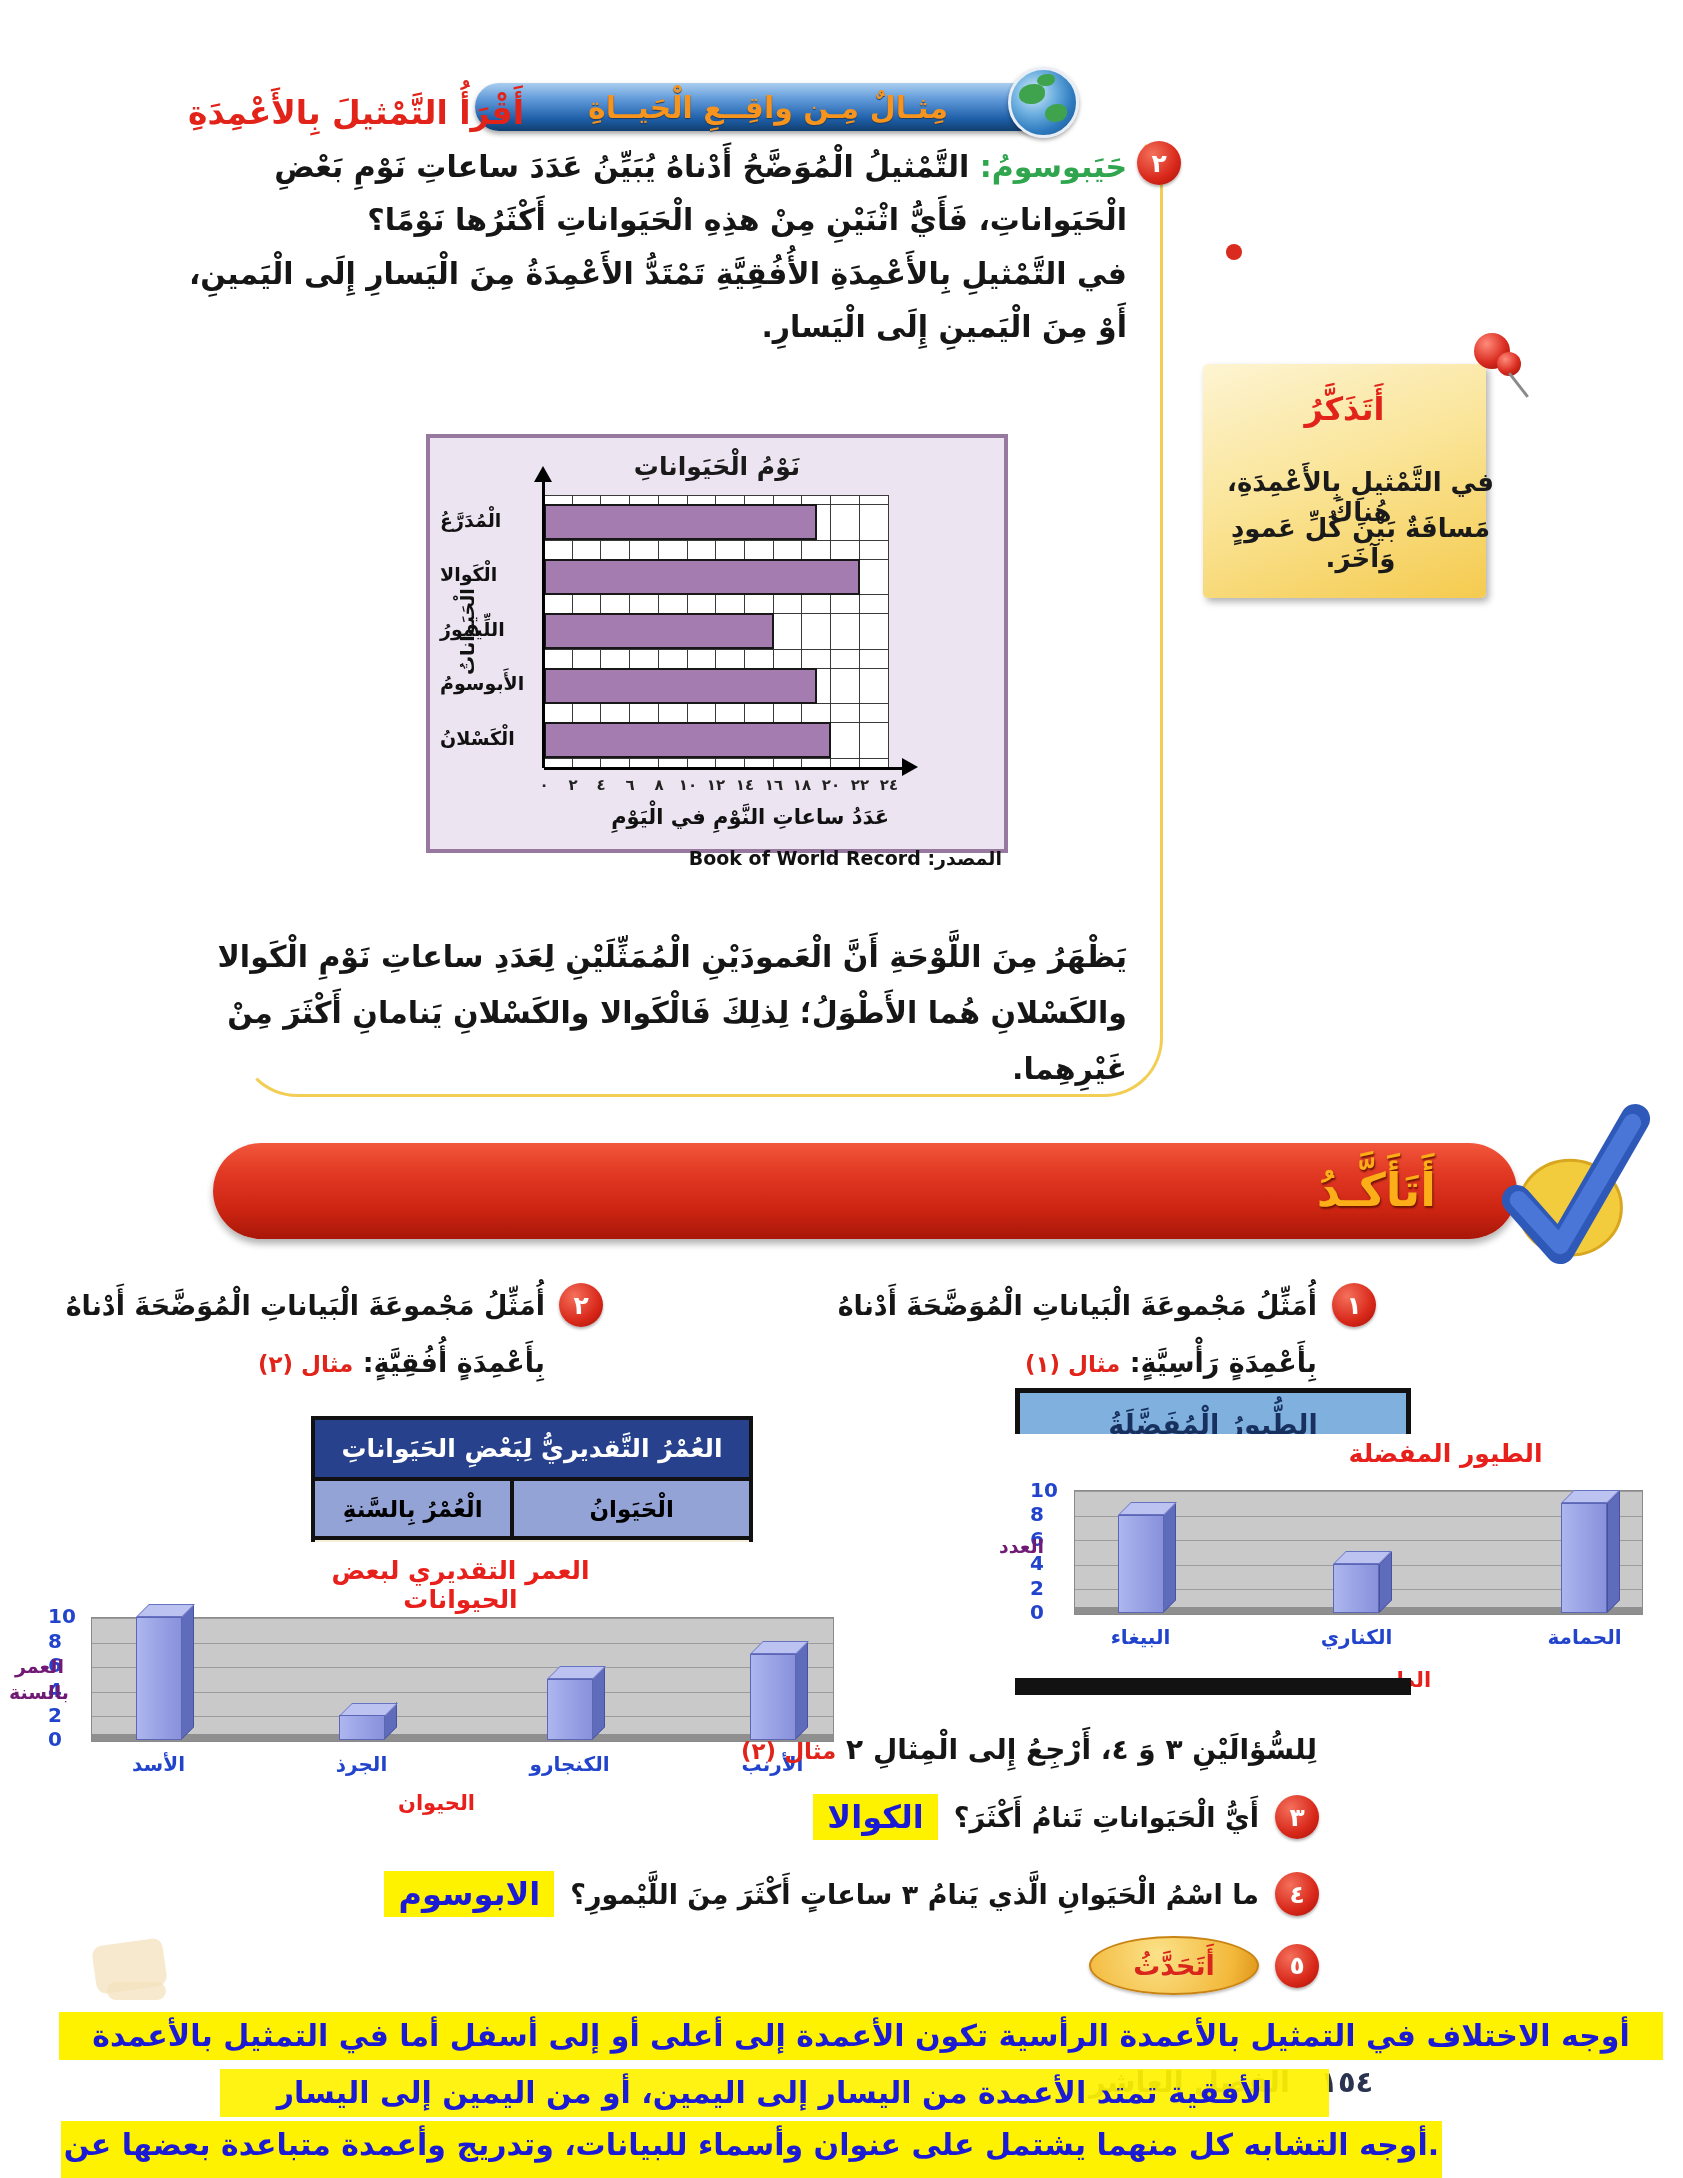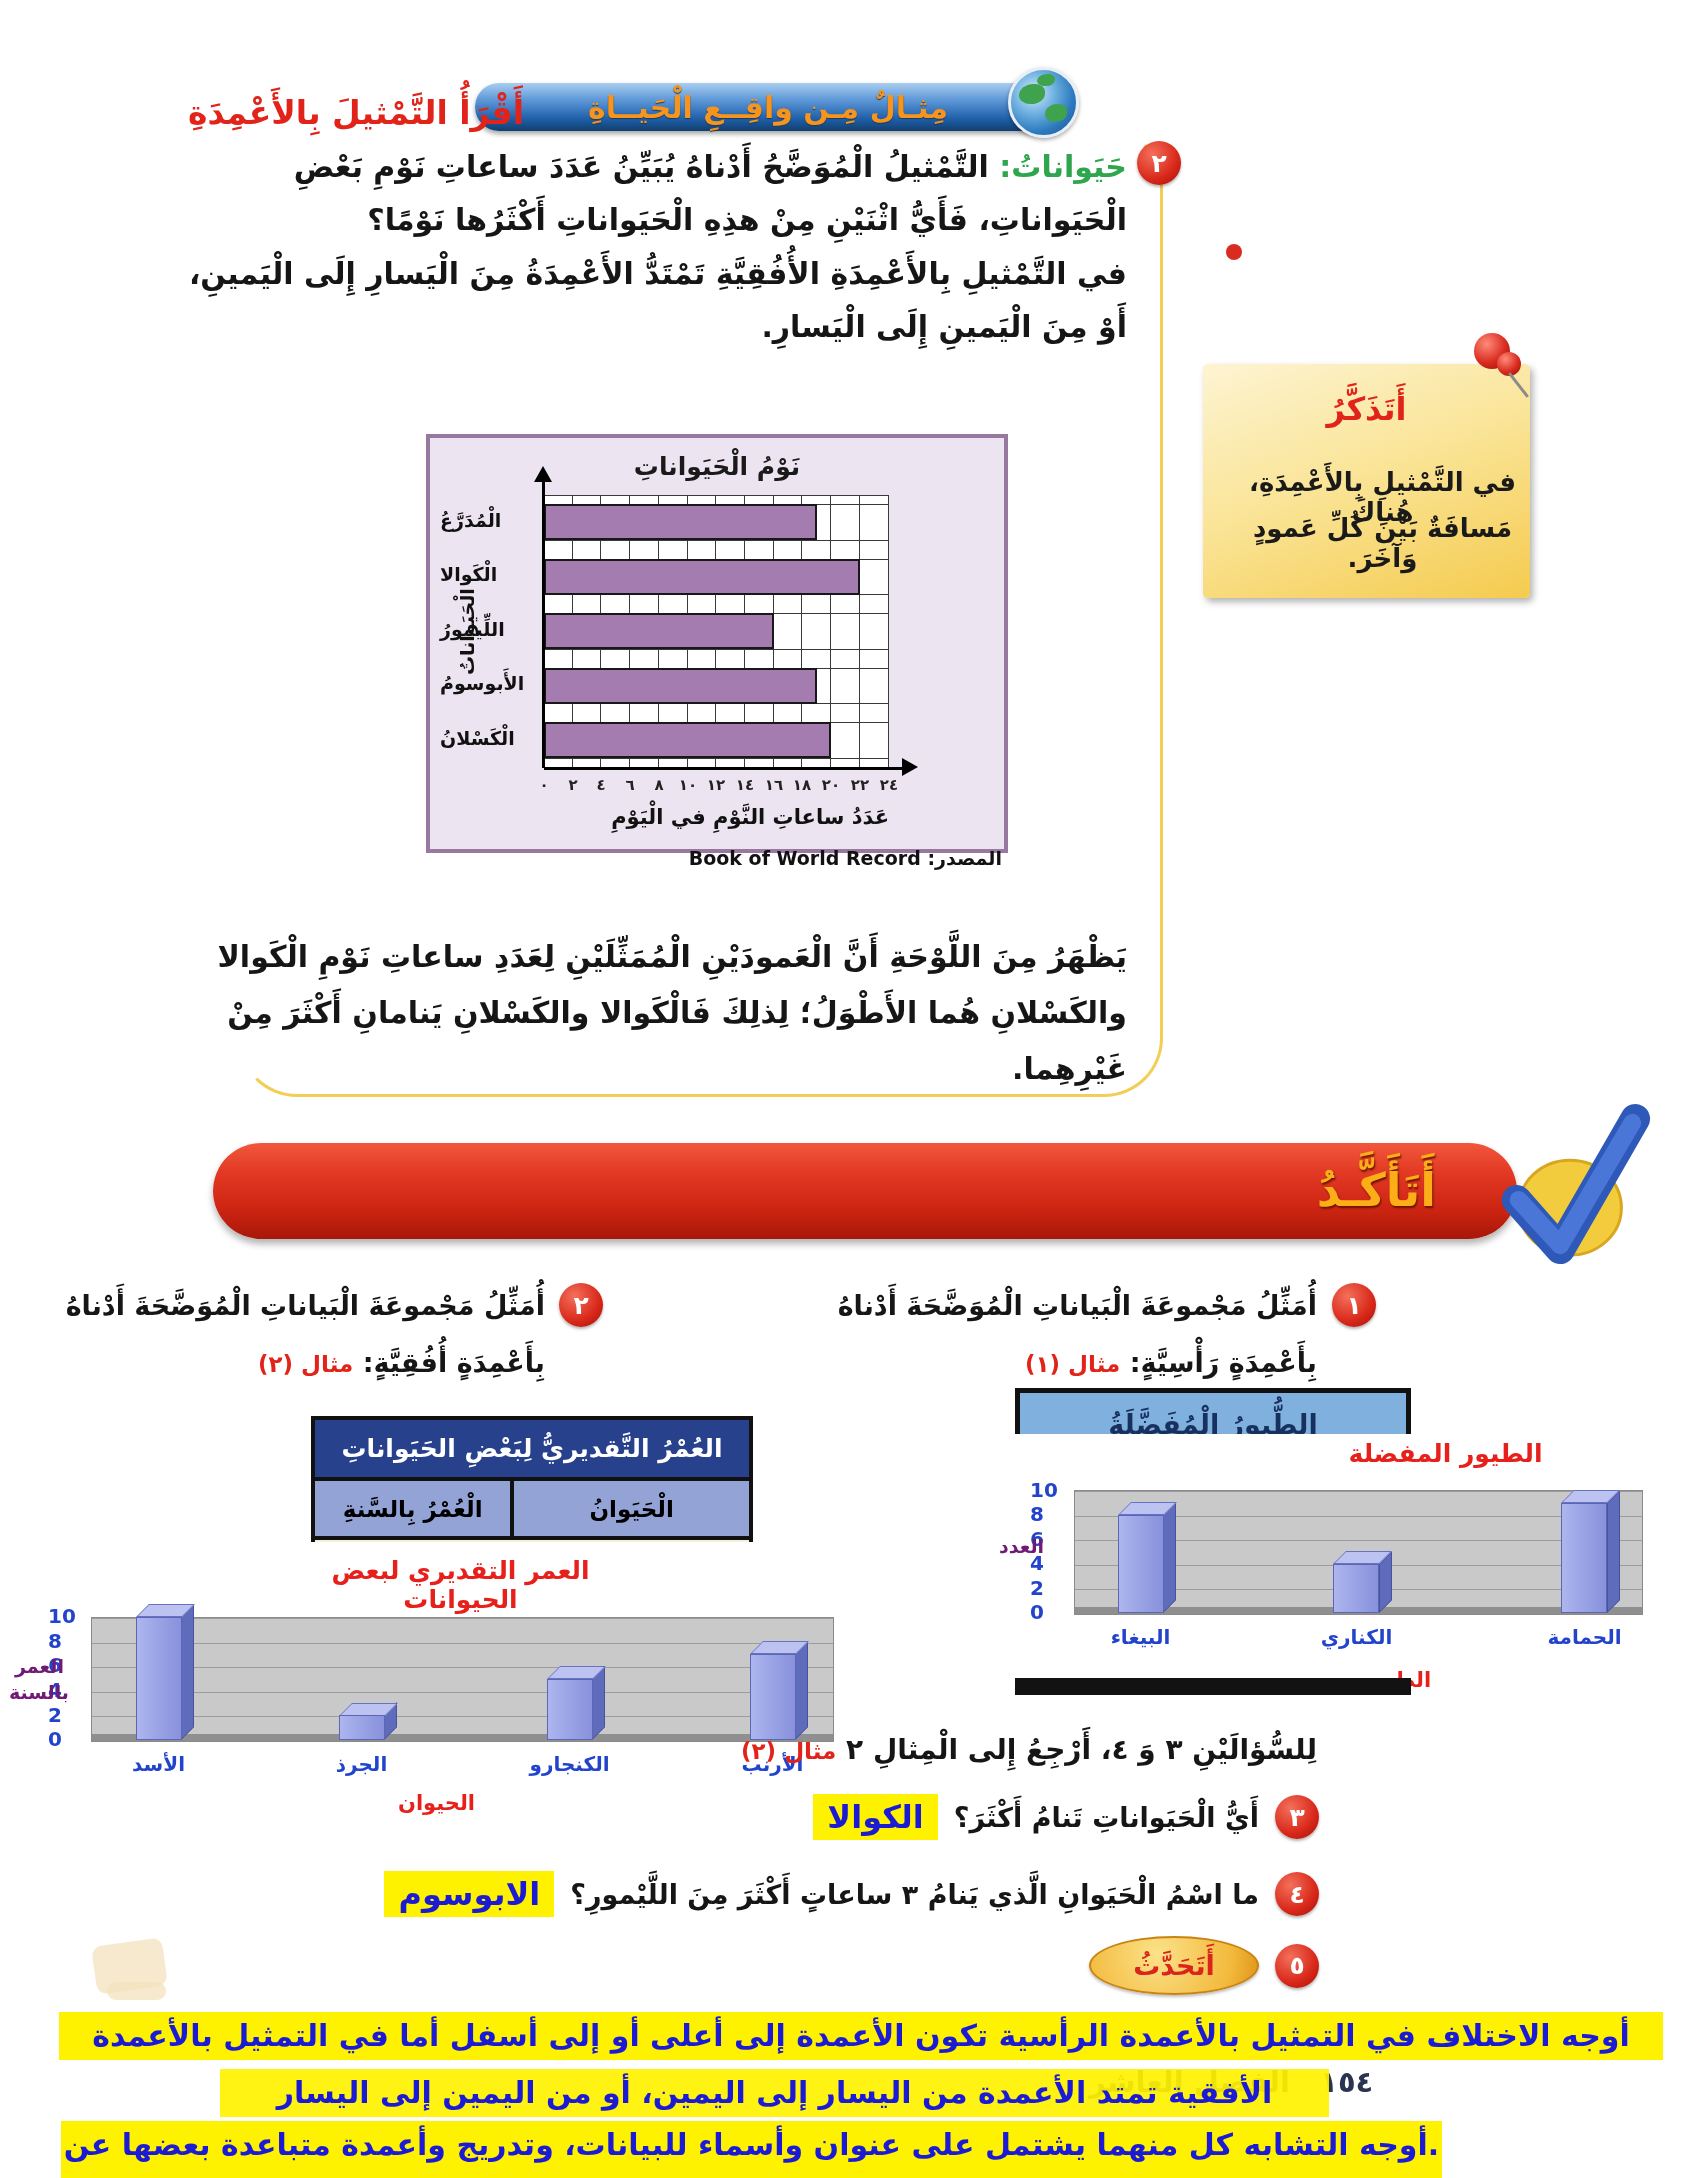--- a/index.html
+++ b/index.html
@@ -36,21 +36,21 @@
   .vaxis{position:absolute;width:3px;background:#000;}
   .haxis{position:absolute;height:3px;background:#000;}
   .arrow-up{position:absolute;width:0;height:0;border-left:9px solid transparent;border-right:9px solid transparent;border-bottom:16px solid #000;}
   .arrow-right{position:absolute;width:0;height:0;border-top:9px solid transparent;border-bottom:9px solid transparent;border-right:0;border-left:16px solid #000;}
   .xtick{position:absolute;width:28px;text-align:center;font-size:15px;font-weight:800;color:#222;}
   .xlabel{position:absolute;font-size:21px;font-weight:800;color:#111;}
   .ylabel-v{position:absolute;writing-mode:vertical-rl;transform:rotate(180deg);font-size:19px;font-weight:800;color:#111;
     display:flex;align-items:center;justify-content:center;}
   .source-line{right:681px;top:847px;font-size:19px;font-weight:800;color:#111;direction:rtl;}
   
-  .note{left:1203px;top:364px;width:327px;height:234px;border-radius:5px;
+  .note{left:1203px;top:364px;width:283px;height:234px;border-radius:5px;
     background:linear-gradient(160deg,#FDF4D2 0%,#FAE59A 45%,#F5CB4F 100%);
     box-shadow:3px 4px 7px rgba(0,0,0,.3);}
   .note-title{position:absolute;left:0;top:26px;width:100%;text-align:center;font-size:32px;font-weight:800;color:#E2231A;}
   .note-line{position:absolute;left:16px;width:100%;text-align:center;font-size:26px;font-weight:700;color:#1a1a1a;}
   .pin-ball{position:absolute;border-radius:50%;background:radial-gradient(circle at 35% 30%,#FF8B7A,#D92B1F 55%,#8f0e05 100%);}
   .pin-needle{position:absolute;width:3px;height:30px;background:#8a8a8a;transform:rotate(-38deg);}
   .red-dot{left:1226px;top:244px;width:16px;height:16px;border-radius:50%;background:#D92B1F;}
   
   .banner{left:213px;top:1143px;width:1304px;height:96px;border-radius:48px;
     background:linear-gradient(180deg,#F2573C 0%,#E23A24 30%,#CC2412 70%,#A81708 100%);
@@ -106,21 +106,21 @@
     <span>مِثـالٌ مِـن واقِــعِ الْحَيــاةِ</span>
   </div>
   <div class="abs globe">
     <i style="left:8px;top:14px;width:26px;height:20px;"></i>
     <i style="left:34px;top:34px;width:22px;height:18px;"></i>
     <i style="left:26px;top:4px;width:18px;height:12px;"></i>
   </div>
   <div class="abs page-title">أَقْرَأُ التَّمْثيلَ بِالأَعْمِدَةِ</div>
 
   <div class="abs numcircle" style="left:1137px;top:141px;">٢</div>
-  <div class="abs para-line" style="top:141px;"><span class="kw">حَيَواناتُ:</span> <span>التَّمْثيلُ الْمُوَضَّحُ أَدْناهُ يُبَيِّنُ عَدَدَ ساعاتِ نَوْمِ بَعْضِ</span></div>
+  <div class="abs para-line" style="top:141px;"><span class="kw">حَيَبوسومُ:</span> <span>التَّمْثيلُ الْمُوَضَّحُ أَدْناهُ يُبَيِّنُ عَدَدَ ساعاتِ نَوْمِ بَعْضِ</span></div>
   <div class="abs para-line" style="top:194px;">الْحَيَواناتِ، فَأَيُّ اثْنَيْنِ مِنْ هذِهِ الْحَيَواناتِ أَكْثَرُها نَوْمًا؟</div>
   <div class="abs para-line" style="top:301px;">أَوْ مِنَ الْيَمينِ إِلَى الْيَسارِ.</div>
   <div class="abs para-line" style="top:248px;">في التَّمْثيلِ بِالأَعْمِدَةِ الأُفُقِيَّةِ تَمْتَدُّ الأَعْمِدَةُ مِنَ الْيَسارِ إِلَى الْيَمينِ،</div>
 
   <div class="abs sleep-host" id="sleep-chart">
       <div class="chart-title" style="position: absolute; left: 79px; top: 14px; width: 416px; text-align: center;">نَوْمُ الْحَيَواناتِ</div>
       <div class="plot" style="position: absolute; left: 114px; top: 57px; width: 345px; height: 272px;">
         <div class="vline" style="position: absolute; left: 28px;"></div>
         <div class="vline" style="position: absolute; left: 56px;"></div>
         <div class="vline" style="position: absolute; left: 85px;"></div>

